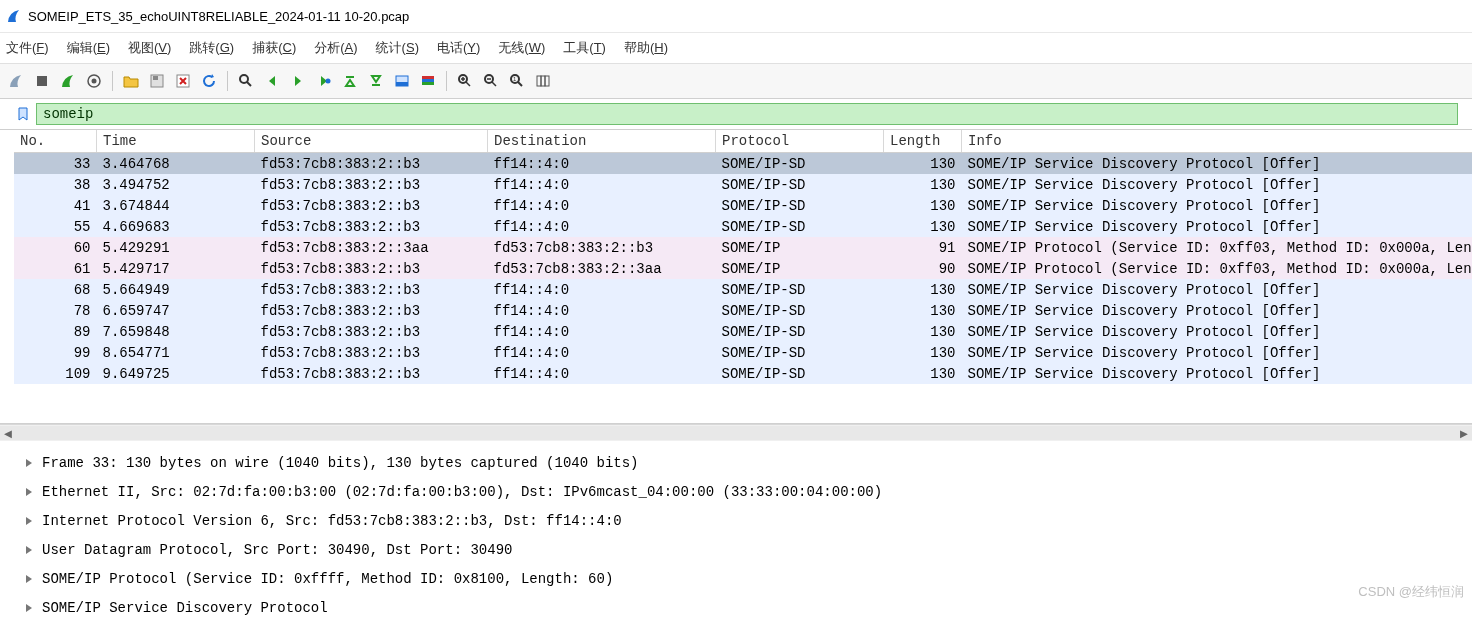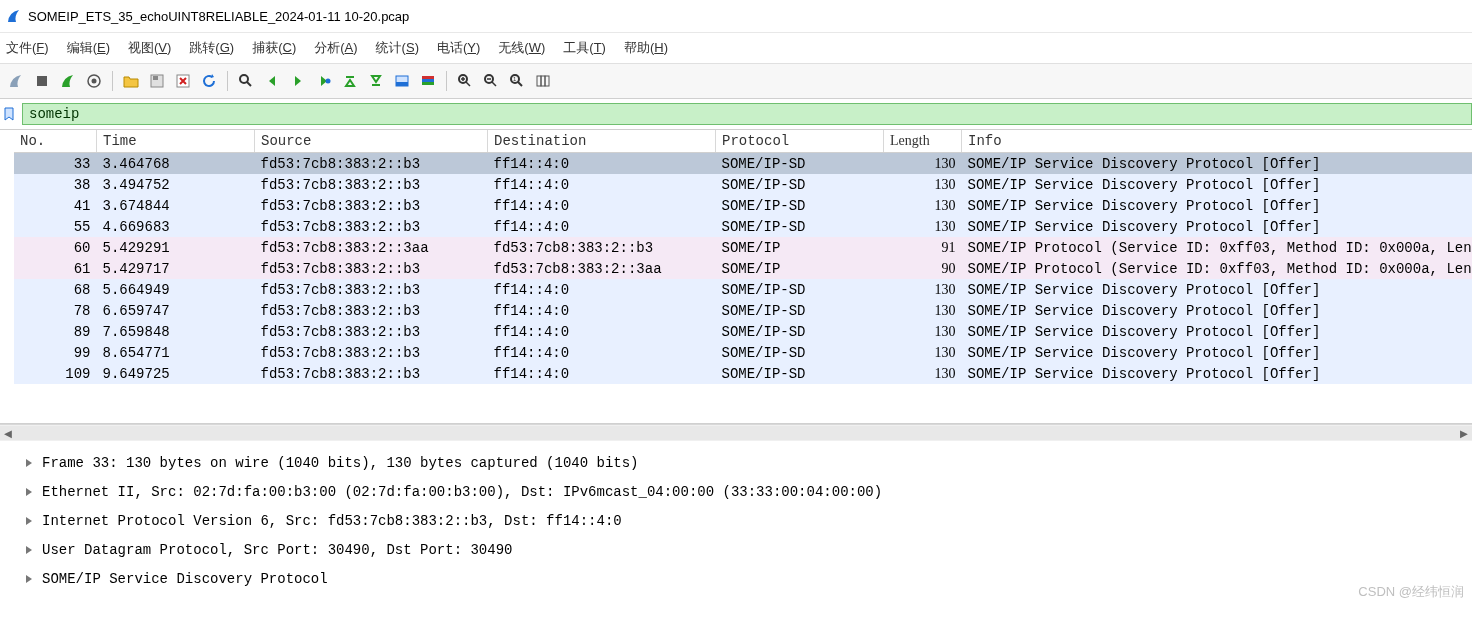--- a/index.html
+++ b/index.html
@@ -8,36 +8,36 @@
   .fin{width:16px;height:16px;margin-right:6px;}
   .fin svg{display:block;}
   .title-text{color:#000;}
   .menubar{display:flex;align-items:center;height:26px;padding:2px 6px;gap:18px;background:#fff;color:#333;user-select:none;}
   .menubar span u{text-decoration:underline;}
   .menubar span{cursor:default;}
   .toolbar{display:flex;align-items:center;height:30px;padding:2px 4px;background:#f7f7f7;border-top:1px solid #e0e0e0;border-bottom:1px solid #d0d0d0;gap:2px;}
   .tbtn{width:22px;height:22px;display:flex;align-items:center;justify-content:center;border:1px solid transparent;border-radius:2px;}
   .tsep{width:1px;height:20px;background:#c8c8c8;margin:0 4px;}
   .tbtn svg{display:block;}
-  .filterbar{display:flex;align-items:center;height:26px;padding:2px 0;border-bottom:1px solid #cfcfcf;}
+  .filterbar{display:flex;align-items:center;height:26px;padding:2px 14px;border-bottom:1px solid #cfcfcf;}
   .bm{width:18px;height:18px;display:flex;align-items:center;justify-content:center;margin-right:4px;}
   .filter-input{flex:1;height:20px;border:1px solid #6fbf6f;background:#c8f0c8;padding:0 6px;outline:none;font-family:Consolas,"Courier New",monospace;font-size:14px;color:#003300;}
   .packets{height:293px;overflow:hidden;border-bottom:1px solid #d0d0d0;position:relative;}
   .pkt-table{width:100%;border-collapse:collapse;table-layout:fixed;margin-left:14px;}
   .pkt-table th{height:22px;text-align:left;font-weight:normal;background:#fff;border-right:1px solid #d8d8d8;border-bottom:1px solid #d0d0d0;padding:0 6px;color:#333;position:sticky;top:0;}
   .pkt-table td{height:21px;padding:0 6px;white-space:nowrap;overflow:hidden;}
   .pkt-table tbody tr{background:#e8f0ff;}
   .pkt-table tbody tr.sel{background:#bcc8d8;}
   .pkt-table tbody tr.som{background:#f5e9f5;}
   .col-no{width:70px;text-align:right;}
   .col-time{width:145px;}
   .col-src{width:220px;}
   .col-dst{width:215px;}
   .col-proto{width:155px;}
-  .col-len{width:65px;text-align:right;font-family:Liberation Serif, serif;}
+  .col-len{width:65px;text-align:right;}
   .col-info{}
   .hscroll{height:16px;background:#f0f0f0;display:flex;align-items:center;border-top:1px solid #d8d8d8;}
   .hscroll .lt,.hscroll .rt{width:16px;height:14px;display:flex;align-items:center;justify-content:center;color:#666;background:#e8e8e8;}
   .hscroll .track{flex:1;height:14px;background:#e8e8e8;position:relative;}
   .details{padding:4px 0;overflow:auto;}
   .drow{display:flex;align-items:center;height:22px;padding-left:22px;margin-top:7px;}
   .exp{width:14px;height:14px;display:flex;align-items:center;justify-content:center;margin-right:6px;color:#555;}
   .drow .txt{white-space:nowrap;}
   .watermark{position:absolute;right:8px;bottom:18px;color:#bfbfbf;font-size:13px;pointer-events:none;}
 </style>
@@ -354,17 +354,25 @@
         </svg>
       </span>
       <span class="txt">User Datagram Protocol, Src Port: 30490, Dst Port: 30490</span>
     </div>
     <div class="drow">
       <span class="exp">
         <svg width="10" height="10">
           <path d="M2 1l6 4-6 4z" fill="#777"></path>
         </svg>
       </span>
+      <span class="txt">SOME/IP Protocol (Service ID: 0xffff, Method ID: 0x8100, Length: 60)</span>
+    </div>
+    <div class="drow">
+      <span class="exp">
+        <svg width="10" height="10">
+          <path d="M2 1l6 4-6 4z" fill="#777"></path>
+        </svg>
+      </span>
       <span class="txt">SOME/IP Service Discovery Protocol</span>
     </div>
   </div>
 
 <div class="watermark">CSDN @经纬恒润</div>
 
 </body></html>

